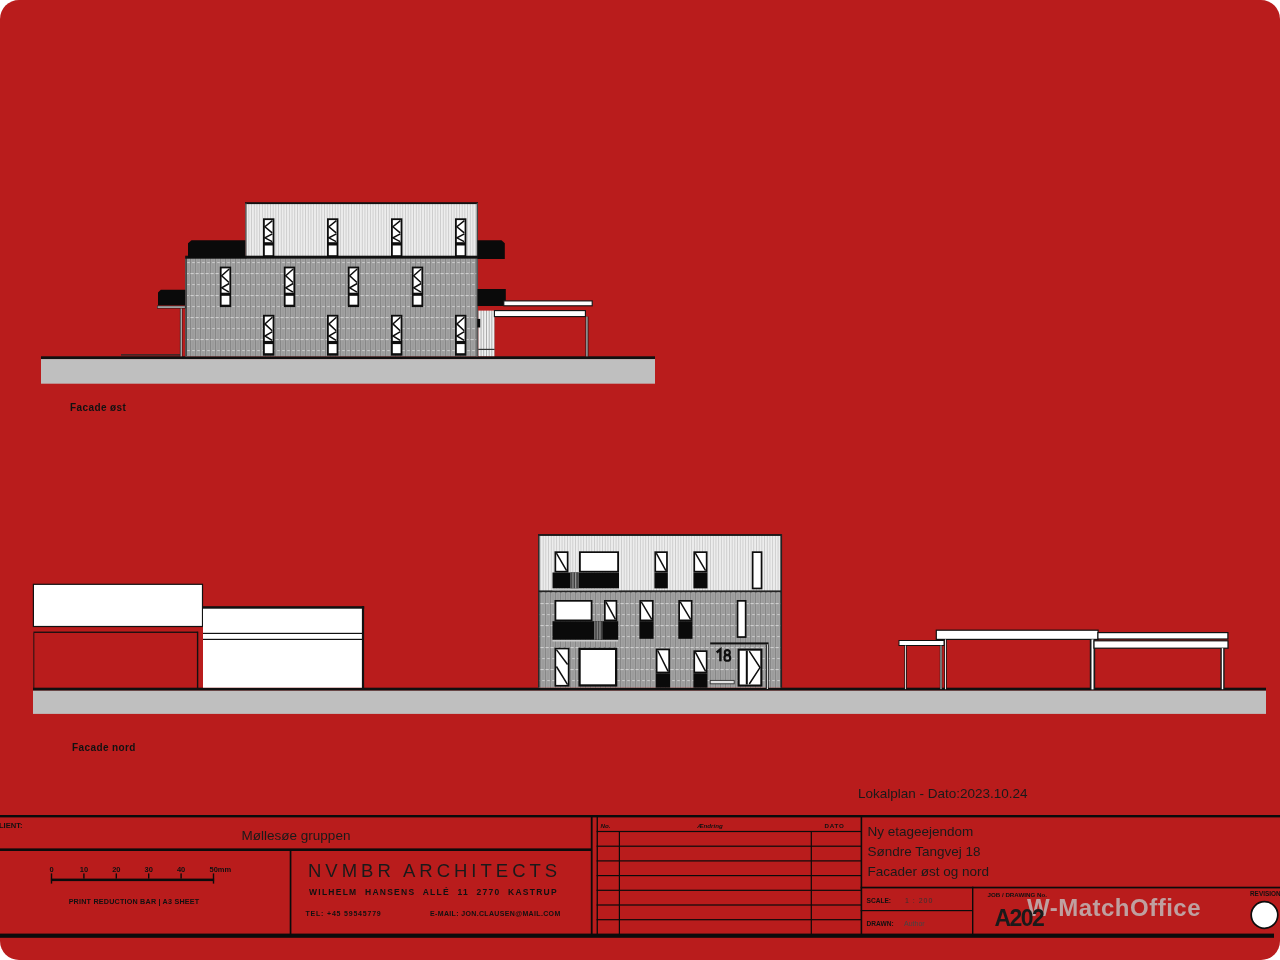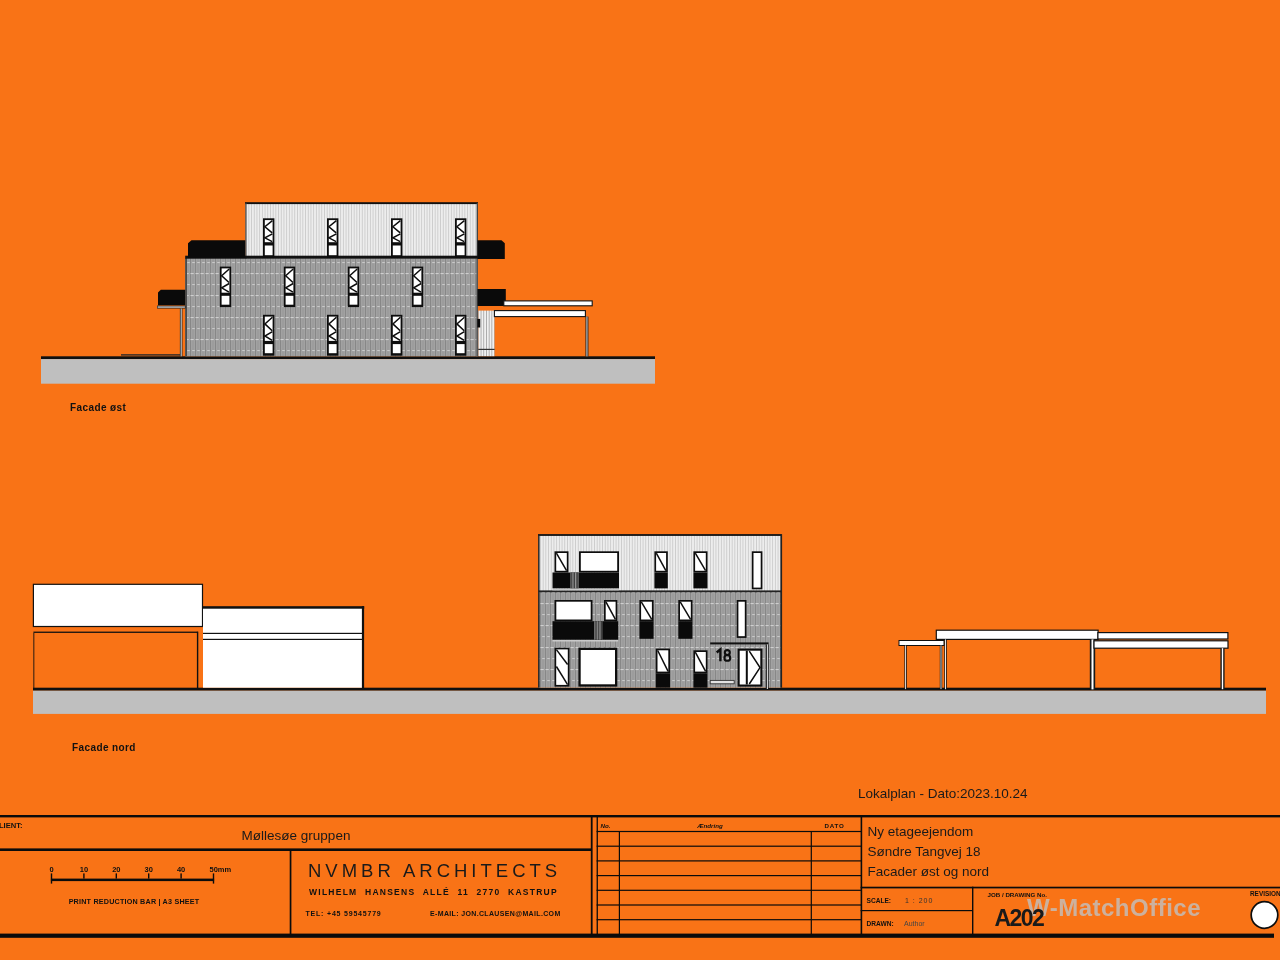--- a/index.html
+++ b/index.html
@@ -1,16 +1,16 @@
 <!DOCTYPE html>
 <html><head><meta charset="utf-8"><title>A202</title>
 <style>
 html,body{margin:0;padding:0;background:#fff;}
 *{font-family:"Liberation Sans",sans-serif;}
-.sheet{position:relative;width:1280px;height:960px;background:#f97316;overflow:hidden;}
+.sheet{position:relative;width:1280px;height:960px;background:#b91c1c;overflow:hidden;border-radius:19px;}
 </style></head><body>
 <div class="sheet">
 <svg width="1280" height="960" viewBox="0 0 1280 960" xmlns="http://www.w3.org/2000/svg">
 <defs>
 <pattern id="pent" width="2.7" height="10" patternUnits="userSpaceOnUse">
 <rect width="2.7" height="10" fill="#ededed"></rect>
           <rect width="0.7" height="10" fill="#c2c2c2"></rect>
 </pattern>
 <pattern id="wall" width="5" height="22" patternUnits="userSpaceOnUse">
 <rect width="5" height="22" fill="#a2a2a2"></rect>

